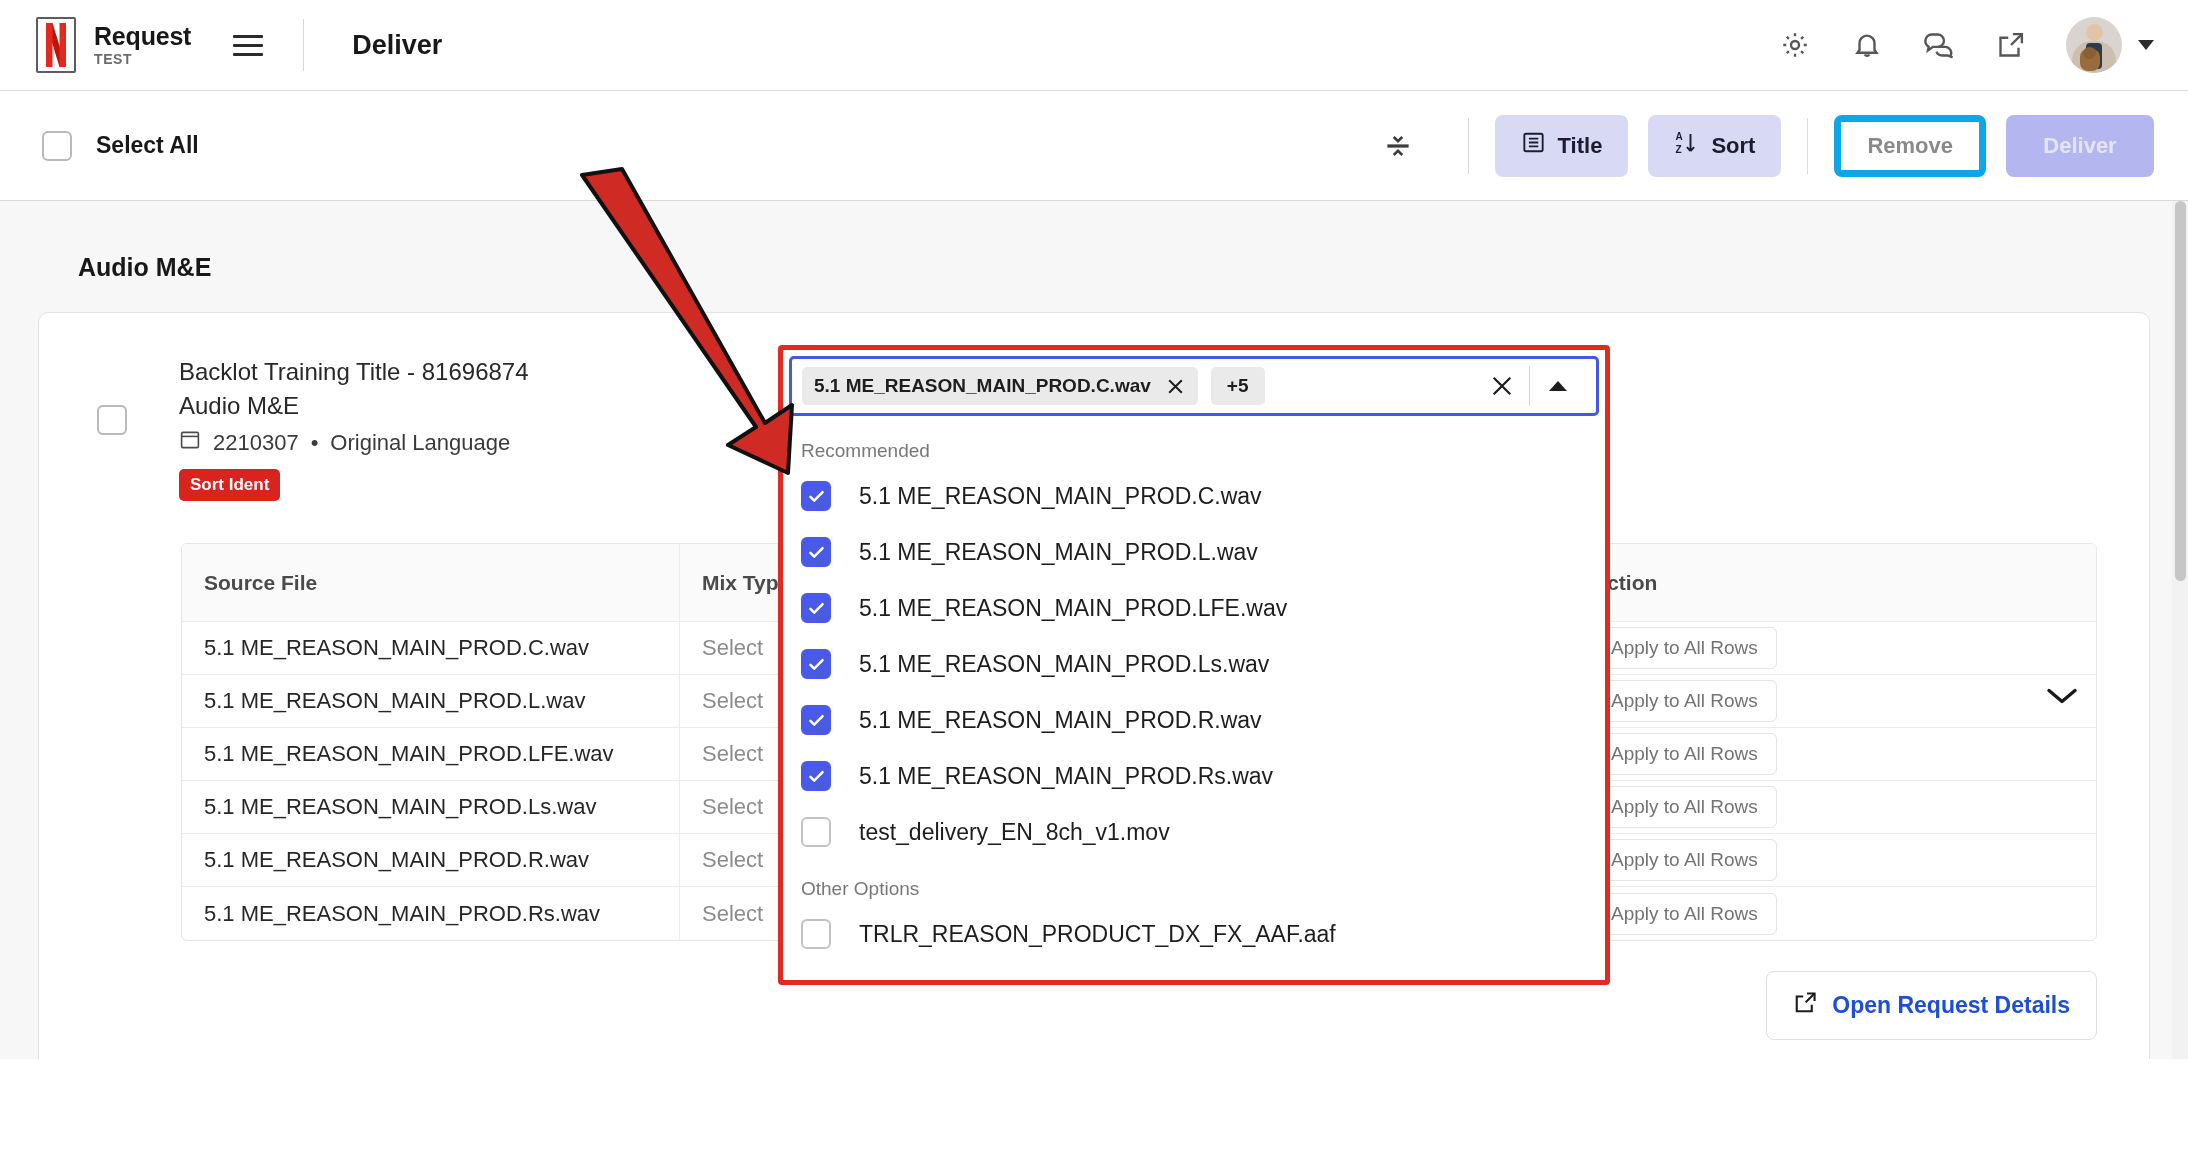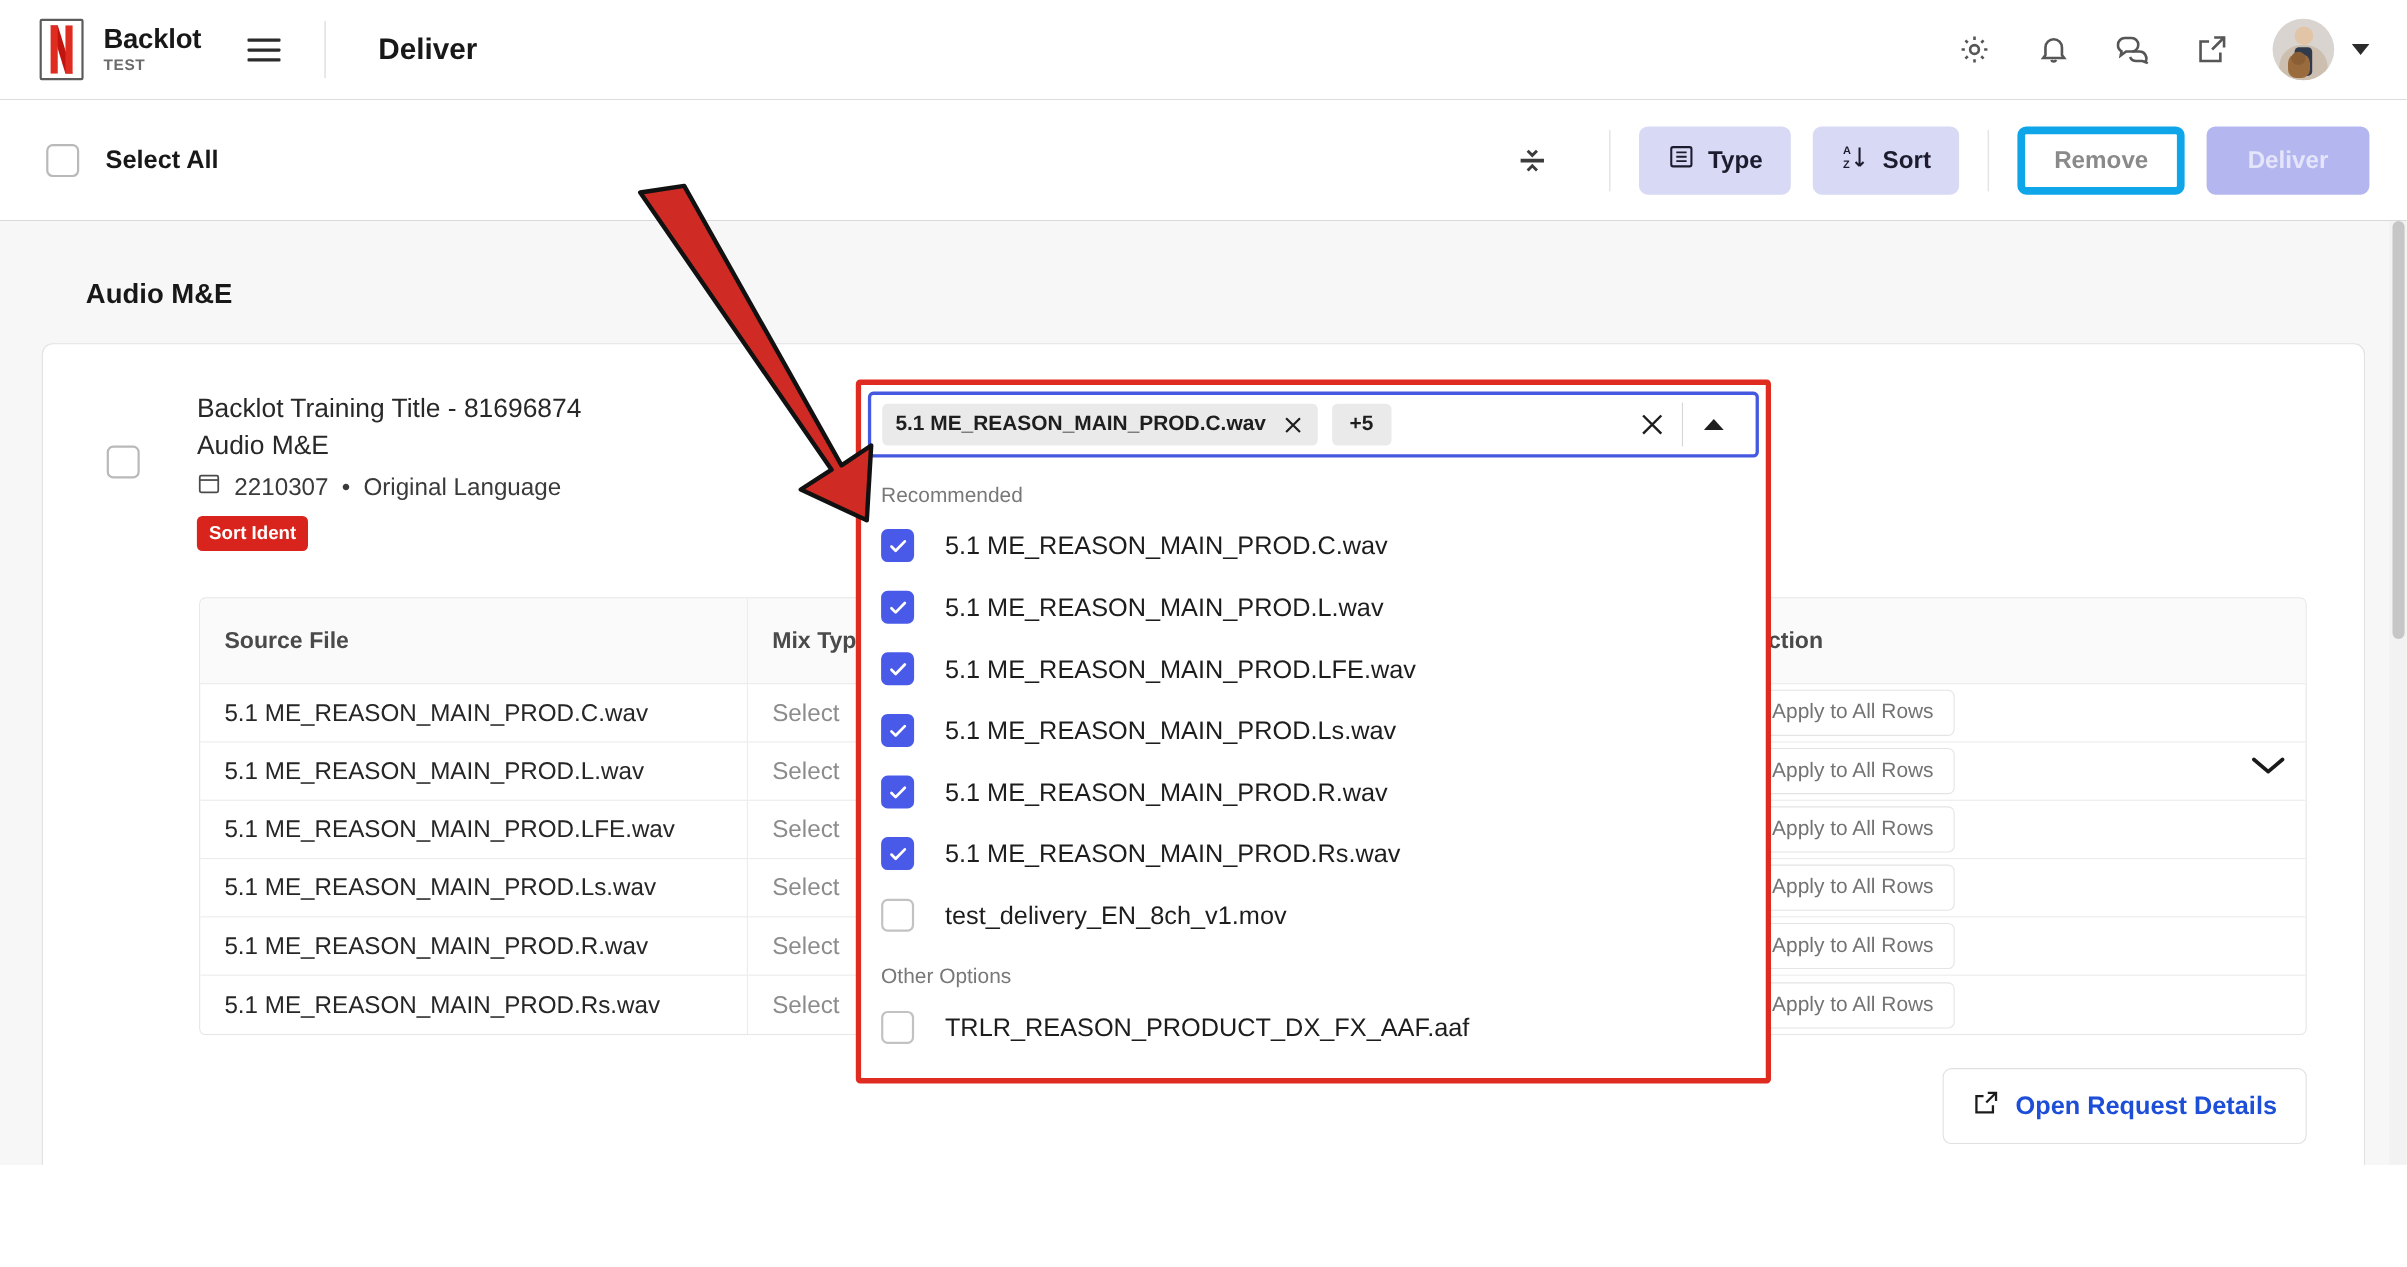--- a/index.html
+++ b/index.html
@@ -171,21 +171,21 @@
   <div class="topbar">
     <div class="brand">
       <div class="nflx-logo">
         <svg width="22" height="44" viewBox="0 0 22 44" aria-hidden="true">
           <polygon points="1,0 7.5,0 21,44 14.5,44" fill="#c1140f"></polygon>
           <polygon points="1,0 7.5,0 7.5,44 1,44" fill="#e02b20"></polygon>
           <polygon points="14.5,0 21,0 21,44 14.5,44" fill="#e02b20"></polygon>
         </svg>
       </div>
       <div class="brand-text">
-        <div class="brand-name">Backlot</div>
+        <div class="brand-name">Request</div>
         <div class="brand-env">TEST</div>
       </div>
     </div>
 
     <div class="hamburger">
       <span></span>
       <span></span>
       <span></span>
     </div>
 
@@ -247,21 +247,21 @@
       </div>
       <div class="ab-divider"></div>
 
       <button class="btn btn-lav">
         <span>
           <svg width="25" height="25" viewBox="0 0 24 24" fill="none" stroke="#1c1c2e" stroke-width="1.8">
             <rect x="3.2" y="3.6" width="17.6" height="16.8" rx="1.6"></rect>
             <path d="M7.6 8.2h9M7.6 12h9M7.6 15.8h9" stroke-width="1.7"></path>
           </svg>
         </span>
-        <span>Type</span>
+        <span>Title</span>
       </button>
 
       <button class="btn btn-lav">
         <span>
           <svg width="25" height="26" viewBox="0 0 24 26" fill="none" stroke="#1c1c2e" stroke-width="1.6">
             <text x="1" y="10" font-size="10" fill="#1c1c2e" stroke="none" font-family="Liberation Sans, sans-serif">A</text>
             <text x="1" y="23" font-size="10" fill="#1c1c2e" stroke="none" font-family="Liberation Sans, sans-serif">Z</text>
             <path d="M16 4v17M16 21l-3.6-3.8M16 21l3.6-3.8" stroke-width="1.9"></path>
           </svg>
         </span>

